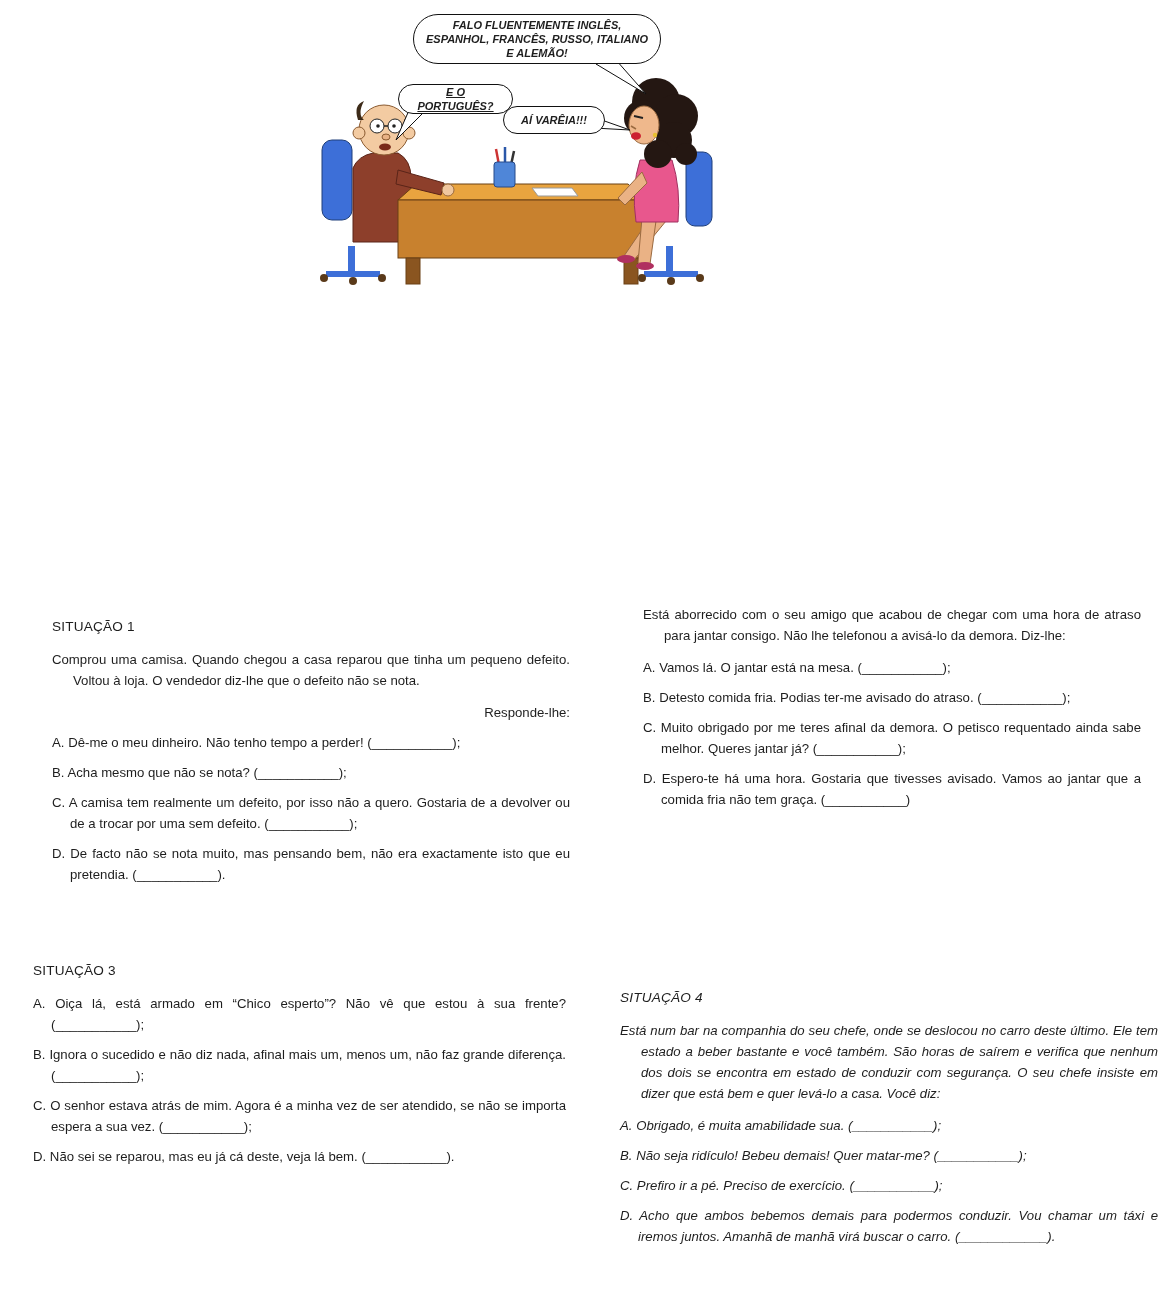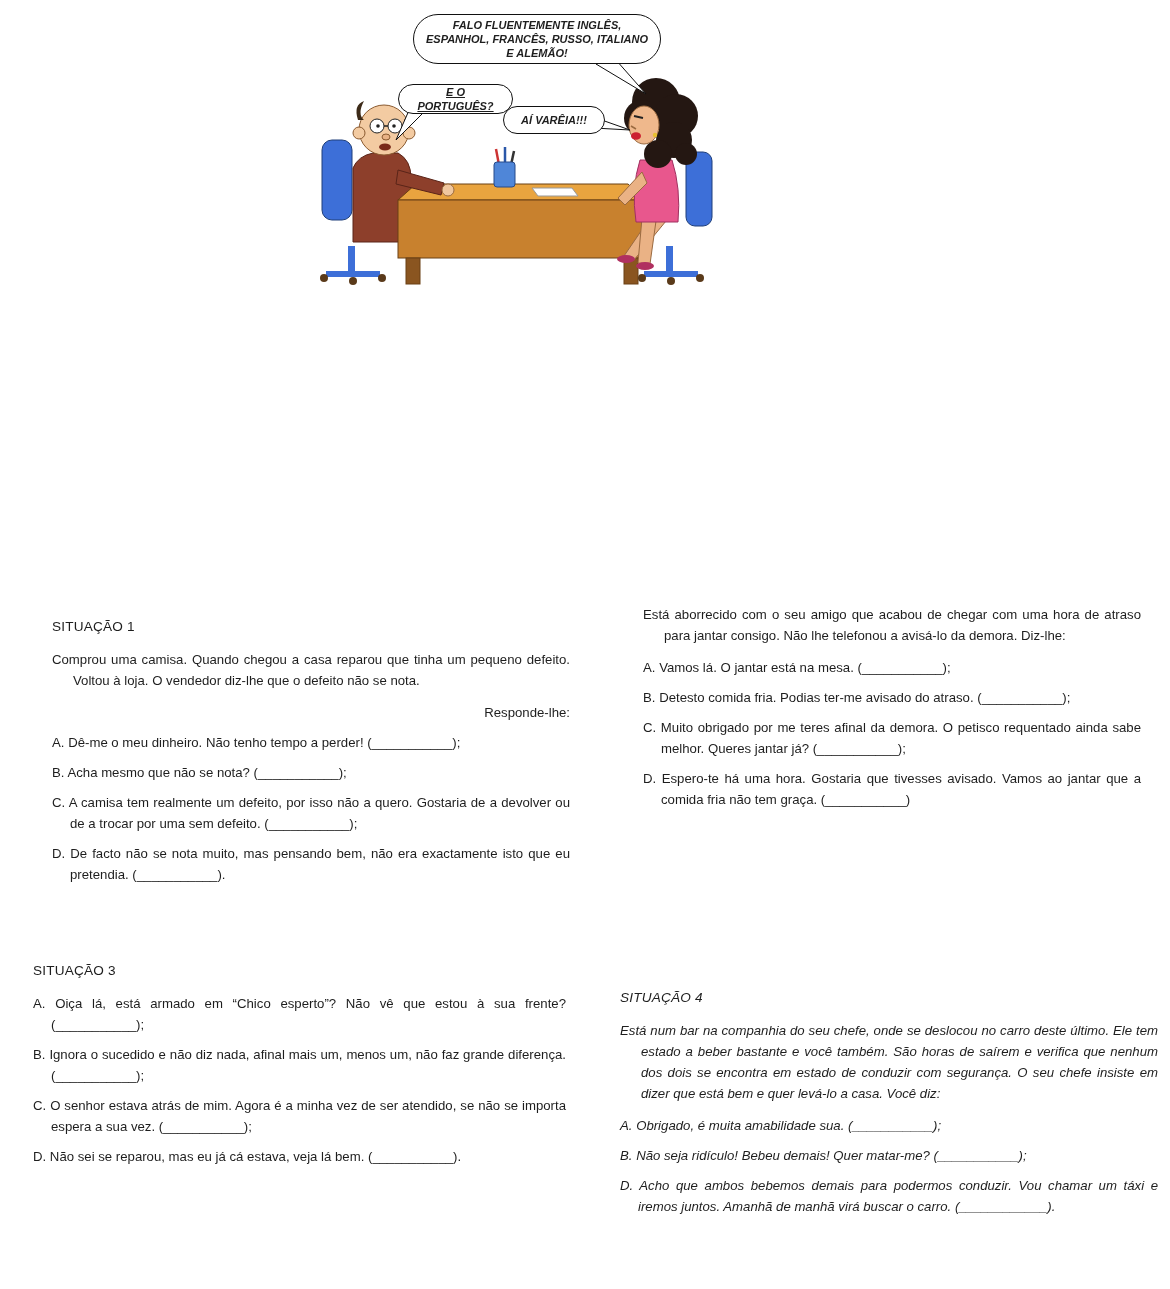--- a/index.html
+++ b/index.html
@@ -180,32 +180,36 @@
   <div class="option">
     <span class="opt-label">B.</span>
     <span>Ignora o sucedido e não diz nada, afinal mais um, menos um, não faz grande diferença. (___________);</span>
   </div>
   <div class="option">
     <span class="opt-label">C.</span>
     <span>O senhor estava atrás de mim. Agora é a minha vez de ser atendido, se não se importa espera a sua vez. (___________);</span>
   </div>
   <div class="option">
     <span class="opt-label">D.</span>
-    <span>Não sei se reparou, mas eu já cá estava, veja lá bem. (___________).</span>
+    <span>Não sei se reparou, mas eu já cá deste, veja lá bem. (___________).</span>
   </div>
 </section>
 
 <section class="section s4">
   <div class="sec-title">SITUAÇÃO 4</div>
   <div class="intro">Está num bar na companhia do seu chefe, onde se deslocou no carro deste último. Ele tem estado a beber bastante e você também. São horas de saírem e verifica que nenhum dos dois se encontra em estado de conduzir com segurança. O seu chefe insiste em dizer que está bem e quer levá-lo a casa. Você diz:</div>
   <div class="option">
     <span class="opt-label">A.</span>
     <span>Obrigado, é muita amabilidade sua. (___________);</span>
   </div>
   <div class="option">
     <span class="opt-label">B.</span>
     <span>Não seja ridículo! Bebeu demais! Quer matar-me? (___________);</span>
   </div>
   <div class="option">
+    <span class="opt-label">C.</span>
+    <span>Prefiro ir a pé. Preciso de exercício. (___________);</span>
+  </div>
+  <div class="option">
     <span class="opt-label">D.</span>
     <span>Acho que ambos bebemos demais para podermos conduzir. Vou chamar um táxi e iremos juntos. Amanhã de manhã virá buscar o carro. (____________).</span>
   </div>
 </section>
 
 </body></html>

